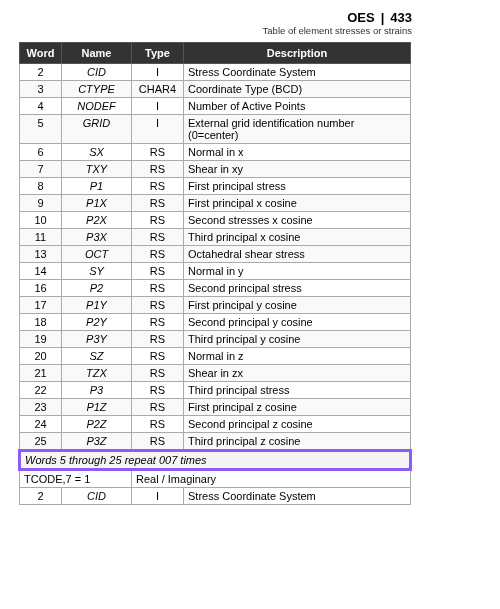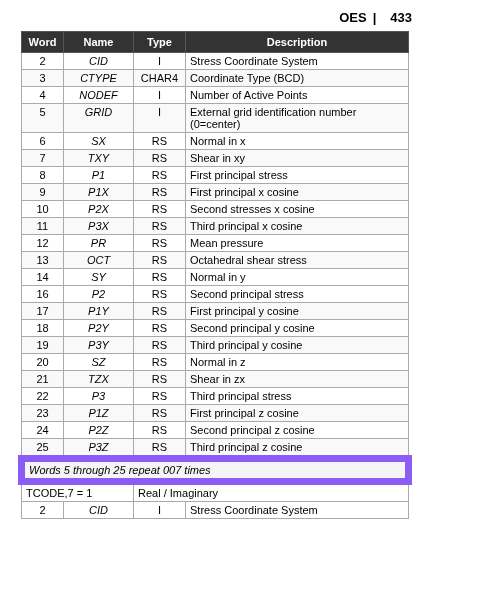--- a/index.html
+++ b/index.html
@@ -28,21 +28,21 @@
       font-size: 13px;
       font-weight: bold;
     }
     .header-subtitle {
       font-size: 9.5px;
       color: #333;
     }
     .header-page {
       font-size: 13px;
       font-weight: bold;
-      margin-left: 8px;
+      margin-left: 0;
     }
     .header-top {
       display: flex;
       align-items: center;
       justify-content: flex-end;
       gap: 6px;
     }
     table {
       width: 100%;
       border-collapse: collapse;
@@ -74,21 +74,21 @@
     td.type-col {
       text-align: center;
       width: 52px;
     }
     td.desc-col {
       width: auto;
     }
     tr.repeat-row td {
       background: #f5f5f5;
       font-style: italic;
-      border: 7px solid #8b5cf6;
+      border: 3px solid #8b5cf6;
       padding: 2px 4px;
       margin-top: 17px;
     }
     tr.tcode-row td {
       background: #fff;
       border: 1px solid #aaa;
       padding: 2px 4px;
     }
     tr.even-row { background: #fff; }
     tr.odd-row { background: #f9f9f9; }
@@ -97,20 +97,21 @@
 <body>
 
 <div class="page-container">
   <div class="header">
     <div class="header-right">
       <div class="header-top">
         <span class="header-title">OES</span>
         <span style="font-size:13px;font-weight:bold;">|</span>
         <span class="header-page">433</span>
       </div>
+      <div class="header-subtitle">Table of element stresses or strains</div>
     </div>
   </div>
 
   <table>
     <thead>
       <tr>
         <th>Word</th>
         <th>Name</th>
         <th>Type</th>
         <th>Description</th>
@@ -170,26 +171,20 @@
           <td class="name-col">P2X</td>
           <td class="type-col">RS</td>
           <td class="desc-col">Second stresses x cosine</td>
         </tr>
         <tr class="odd-row">
           <td class="word-col">11</td>
           <td class="name-col">P3X</td>
           <td class="type-col">RS</td>
           <td class="desc-col">Third principal x cosine</td>
         </tr>
-        <tr class="even-row">
-          <td class="word-col">12</td>
-          <td class="name-col">PR</td>
-          <td class="type-col">RS</td>
-          <td class="desc-col">Mean pressure</td>
-        </tr>
         <tr class="odd-row">
           <td class="word-col">13</td>
           <td class="name-col">OCT</td>
           <td class="type-col">RS</td>
           <td class="desc-col">Octahedral shear stress</td>
         </tr>
         <tr class="even-row">
           <td class="word-col">14</td>
           <td class="name-col">SY</td>
           <td class="type-col">RS</td>

